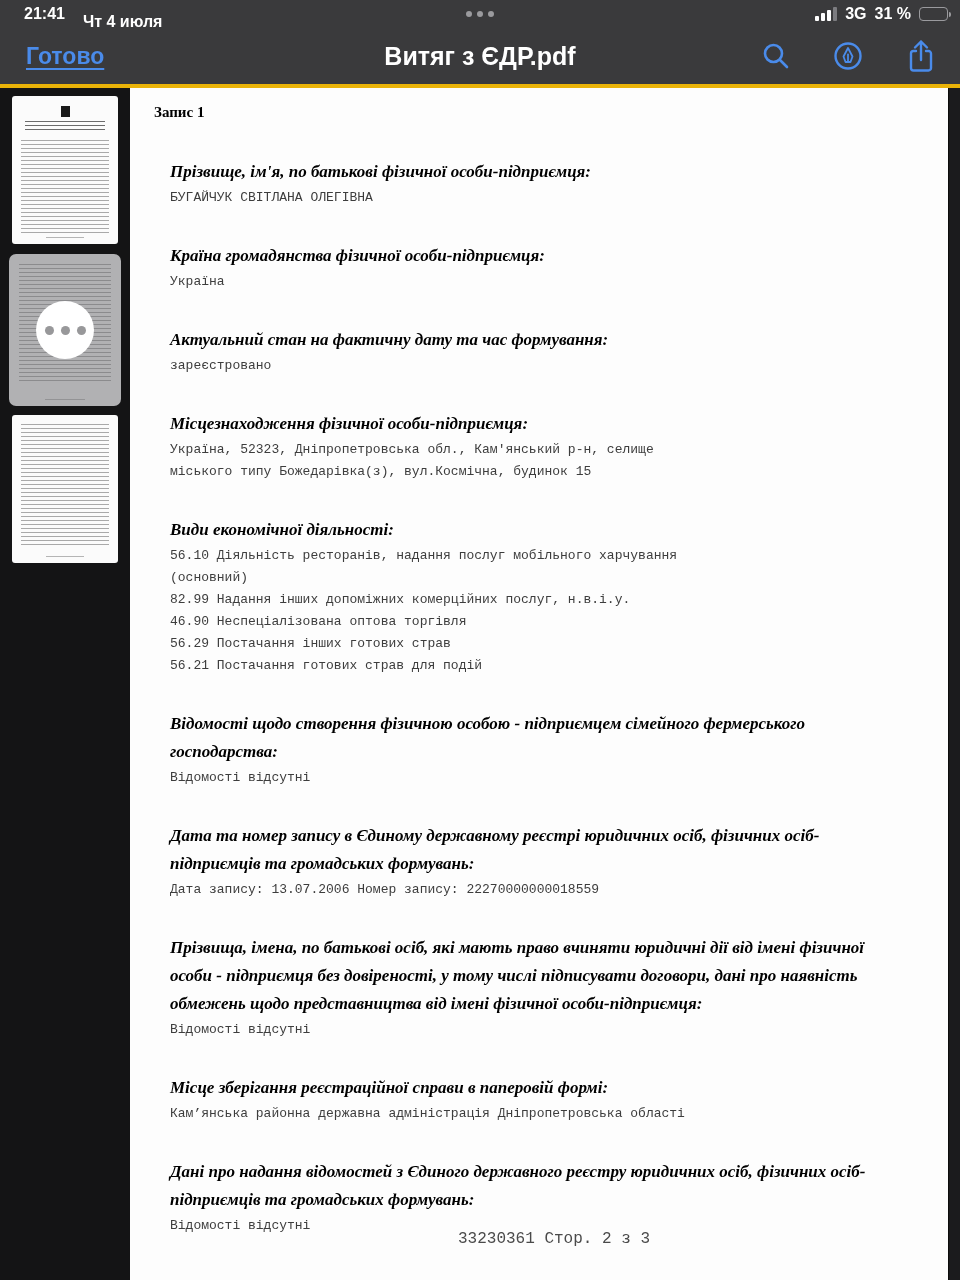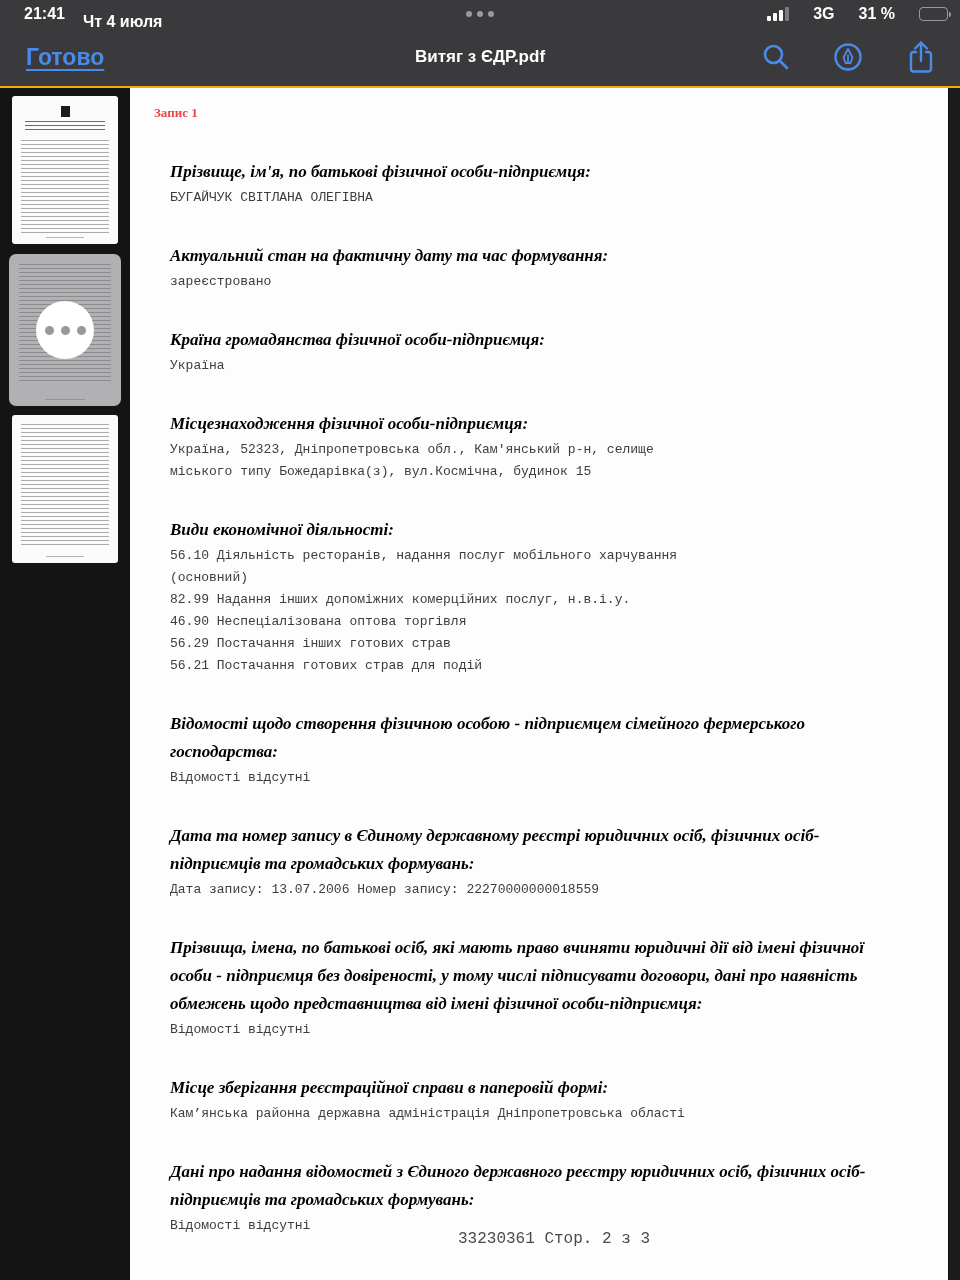--- a/index.html
+++ b/index.html
@@ -14,42 +14,42 @@
   .statusbar {
     position:absolute; top:0; left:0; width:960px; height:28px;
     background:#3a3a3c; color:#fff;
     display:flex; align-items:center; justify-content:space-between;
     padding:0 12px 0 24px; font-size:16px; font-weight:700;
   }
   .sb-left { display:flex; gap:18px; align-items:center; }
   .sb-date { font-weight:600;margin-top:15px; }
   .sb-center { position:absolute; left:50%; top:50%; transform:translate(-50%,-50%); display:flex; gap:5px; }
   .sb-center i { width:6px; height:6px; border-radius:50%; background:#9a9a9e; }
-  .sb-right { display:flex; align-items:center; gap:24px; }
+  .sb-right { display:flex; align-items:center; gap:8px; }
   .signal { display:flex; align-items:flex-end; gap:2px; height:14px; }
   .signal i { width:4px; border-radius:1px; background:#fff; }
   .signal i:nth-child(1){height:5px;} .signal i:nth-child(2){height:8px;}
   .signal i:nth-child(3){height:11px;} .signal i:nth-child(4){height:14px; background:#7c7c80;}
   .battery { position:relative; width:29px; height:14px; border:1px solid #9a9a9e; border-radius:4px; padding:1.5px; }
   .battery .fill { height:100%; border-radius:2px; background:#fff; }
   .battery .nub { position:absolute; right:-4px; top:4px; width:2.5px; height:5px; background:#9a9a9e; border-radius:0 2px 2px 0; }
 
   
   .navbar {
     position:absolute; top:28px; left:0; width:960px; height:60px;
-    background:#3a3a3c; border-bottom:2px solid #eab308;
+    background:#3a3a3c; border-bottom:4px solid #eab308;
     display:flex; align-items:center;
   }
   .done {
     margin-left:26px; font-size:23px; font-weight:700; color:#4a8bea;
     text-decoration:underline; text-decoration-thickness:2px; text-underline-offset:4px; cursor:pointer;
   }
   .nav-title {
     position:absolute; left:50%; transform:translateX(-50%);
-    color:#fff; font-size:17px; font-weight:700;
+    color:#fff; font-size:25px; font-weight:700;
   }
   .nav-actions { position:absolute; right:22px; display:flex; gap:40px; align-items:center; }
   .nav-actions svg { display:block; cursor:pointer; }
 
   
   .content { position:absolute; top:88px; left:0; width:960px; height:1192px; display:flex; }
 
   
   .sidebar { width:130px; height:100%; background:#141415; padding-top:8px; flex-shrink:0; }
   .thumb { position:relative; margin:0 auto; background:#fbfbfb; border-radius:3px; overflow:hidden; }
@@ -79,21 +79,21 @@
 
   
   .page {
     position:relative; flex:1; background:#fdfdfd; height:100%;
     padding:12px 24px 0 24px; overflow:hidden;
   }
   .right-strip { width:12px; height:100%; background:#1b1b1d; flex-shrink:0; border-left:1px solid #0c0c0c; }
 
   .doc-heading {
     font-family:"Liberation Serif","DejaVu Serif",serif;
-    font-size:13px; font-weight:700; color:#ef4444; line-height:25px;
+    font-size:15px; font-weight:700; color:#000000; line-height:25px;
   }
   .field { margin-top:33px;margin-left:16px; }
   .field-label {
     font-family:"Liberation Serif","DejaVu Serif",serif;
     font-size:17px; font-weight:700; font-style:italic; color:#000;
     line-height:28px; white-space:pre-line; max-width:800px;
   }
   .field-value {
     font-family:"Liberation Mono","DejaVu Sans Mono",monospace;
     font-size:13px; color:#3d3d3d; line-height:22px; white-space:pre-line;
@@ -187,27 +187,27 @@
 
     <main class="page">
       <h1 class="doc-heading">Запис 1</h1>
 
         <section class="field">
           <div class="field-label">Прізвище, ім'я, по батькові фізичної особи-підприємця:</div>
           <div class="field-value">БУГАЙЧУК СВІТЛАНА ОЛЕГІВНА</div>
         </section>
 
         <section class="field">
+          <div class="field-label">Країна громадянства фізичної особи-підприємця:</div>
+          <div class="field-value">Україна</div>
+        </section>
+
+        <section class="field">
           <div class="field-label">Актуальний стан на фактичну дату та час формування:</div>
           <div class="field-value">зареєстровано</div>
-        </section>
-
-        <section class="field">
-          <div class="field-label">Країна громадянства фізичної особи-підприємця:</div>
-          <div class="field-value">Україна</div>
         </section>
 
         <section class="field">
           <div class="field-label">Місцезнаходження фізичної особи-підприємця:</div>
           <div class="field-value">Україна, 52323, Дніпропетровська обл., Кам'янський р-н, селище
 міського типу Божедарівка(з), вул.Космічна, будинок 15</div>
         </section>
 
         <section class="field">
           <div class="field-label">Види економічної діяльності:</div>

